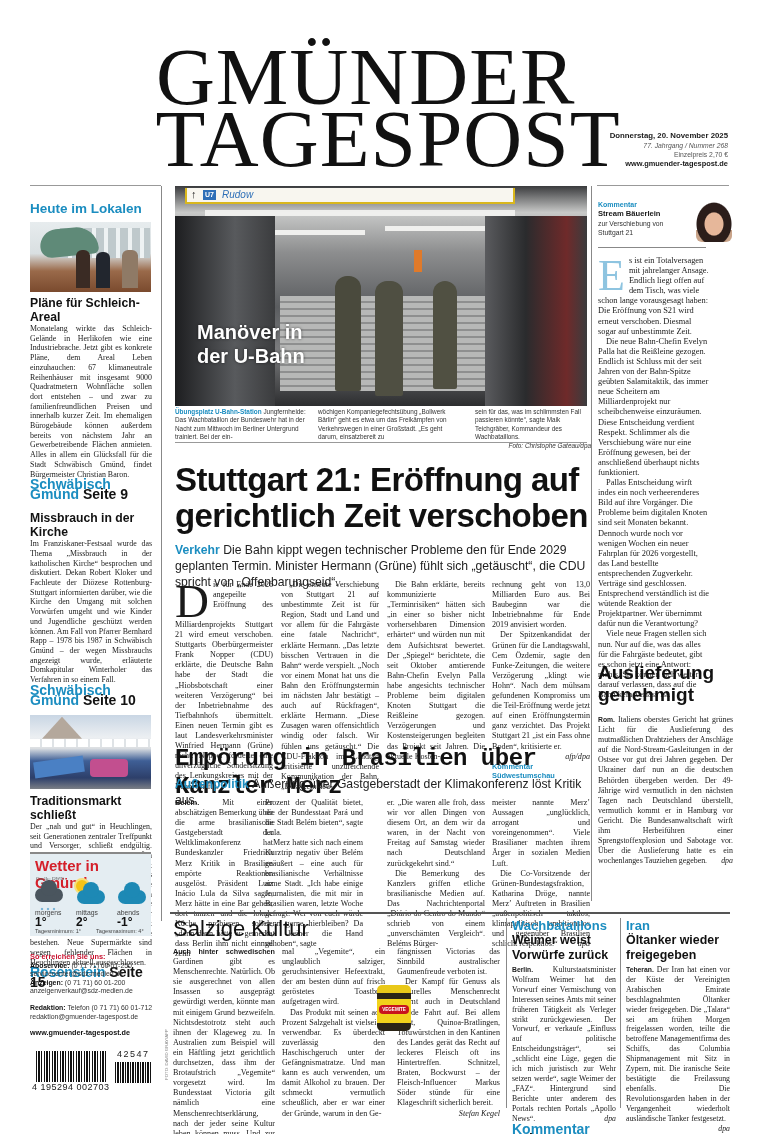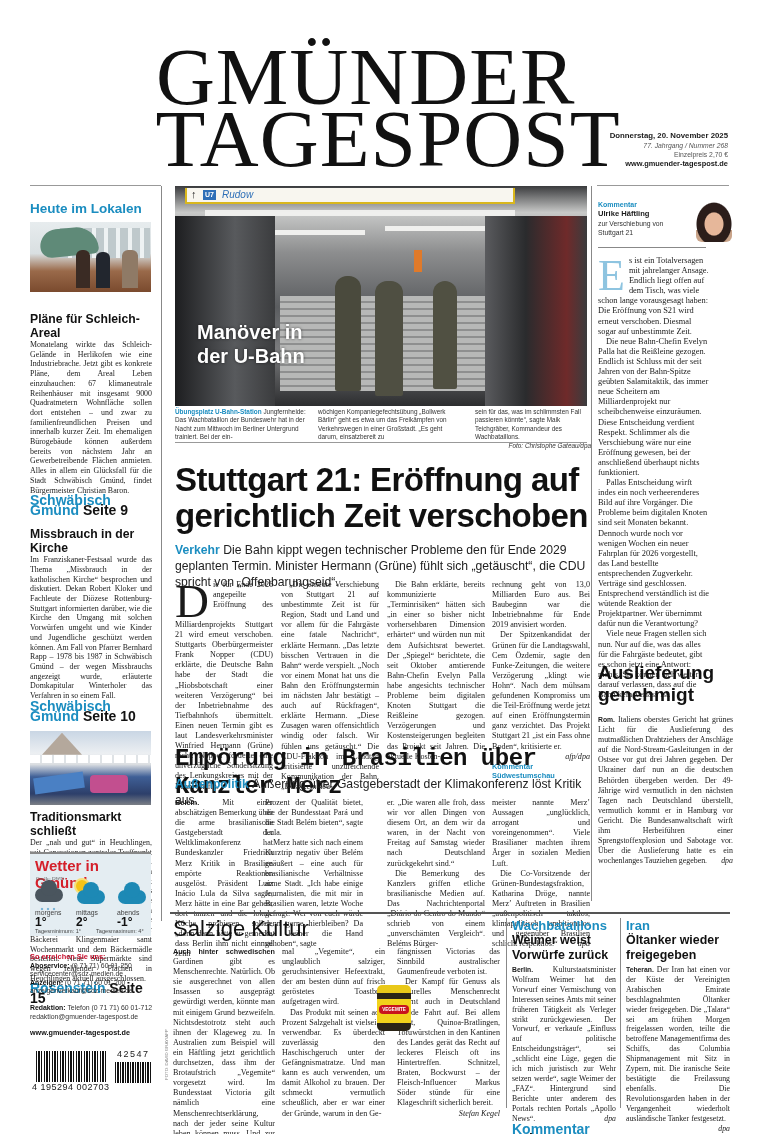--- a/index.html
+++ b/index.html
@@ -67,21 +67,21 @@
   <div class="sans" style="font-weight:bold;font-size:13.5px;color:#1b8dc0;margin-top:10px;line-height:18px">Heute im Lokalen</div>
 
   <div style="position:relative;margin-top:4px;width:121px;height:70px;overflow:hidden;background:linear-gradient(180deg,#e7ecee 0%,#d9dfe1 45%,#9a6a4a 70%,#7a4a2e 100%)">
     <div style="position:absolute;left:30px;top:6px;width:90px;height:30px;background:repeating-linear-gradient(90deg,#bfc9cc 0 8px,#eef2f3 8px 12px)"></div>
     <div style="position:absolute;left:10px;top:6px;width:58px;height:28px;background:#5f8a78;border-radius:30px 40px 10px 20px;transform:rotate(-6deg)"></div>
     <div style="position:absolute;left:46px;top:28px;width:14px;height:38px;background:#3a2b24;border-radius:6px 6px 0 0"></div>
     <div style="position:absolute;left:66px;top:30px;width:14px;height:36px;background:#22262e;border-radius:6px 6px 0 0"></div>
     <div style="position:absolute;left:92px;top:28px;width:16px;height:38px;background:#8f7a66;border-radius:6px 6px 0 0"></div>
   </div>
 
-  <div class="lh" style="margin-top:20px">Pläne für Schleich-Areal</div>
+  <div class="lh" style="margin-top:4px">Pläne für Schleich-Areal</div>
   <div class="body" style="font-size:7.9px;line-height:9.7px">Monatelang wirkte das Schleich-Gelände in Herlikofen wie eine Industriebrache. Jetzt gibt es konkrete Pläne, dem Areal Leben einzuhauchen: 67 klimaneutrale Reihenhäuser mit insgesamt 9000 Quadratmetern Wohnfläche sollen dort entstehen – und zwar zu familienfreundlichen Preisen und innerhalb kurzer Zeit. Im ehemaligen Bürogebäude können außerdem bereits von nächstem Jahr an Gewerbetreibende Flächen anmieten. Alles in allem ein Glücksfall für die Stadt Schwäbisch Gmünd, findet Bürgermeister Christian Baron.</div>
   <div class="ref"><span class="r1">Schwäbisch Gmünd</span> <span class="r2">Seite 9</span></div>
 
   <div class="lh" style="margin-top:12px">Missbrauch in der Kirche</div>
   <div class="body" style="font-size:7.9px;line-height:9.7px">Im Franziskaner-Festsaal wurde das Thema „Missbrauch in der katholischen Kirche“ besprochen und diskutiert. Dekan Robert Kloker und Fachleute der Diözese Rottenburg-Stuttgart informierten darüber, wie die Kirche den Umgang mit solchen Vorwürfen umgeht und wie Kinder und Jugendliche geschützt werden können. Am Fall von Pfarrer Bernhard Rapp – 1978 bis 1987 in Schwäbisch Gmünd – der wegen Missbrauchs angezeigt wurde, erläuterte Domkapitular Winterholer das Verfahren in so einem Fall.</div>
   <div class="ref"><span class="r1">Schwäbisch Gmünd</span> <span class="r2">Seite 10</span></div>
 
   <div style="position:relative;margin-top:10px;width:121px;height:74px;overflow:hidden;background:linear-gradient(180deg,#c9d6e4 0%,#eceff2 30%,#dcdfe2 45%,#3f5f96 62%,#2d3f6a 85%,#7b7f86 100%)">
     <div style="position:absolute;left:12px;top:2px;width:40px;height:22px;background:#b4a89c;clip-path:polygon(0 100%,50% 0,100% 100%)"></div>
     <div style="position:absolute;left:0;top:24px;width:121px;height:8px;background:repeating-linear-gradient(90deg,#fff 0 10px,#dfe3e6 10px 12px)"></div>
@@ -152,21 +152,21 @@
 <div class="abs cap" style="left:175px;top:408px;width:412px;height:30px">
   <div class="abs" style="left:0;top:0;width:135px"><b>Übungsplatz U-Bahn-Station</b> <span>Jungfernheide: Das Wachbataillon der Bundeswehr hat in der Nacht zum Mittwoch im Berliner Untergrund trainiert. Bei der ein-</span></div>
   <div class="abs" style="left:143px;top:0;width:135px">wöchigen Kompaniegefechtsübung „Bollwerk Bärlin“ geht es etwa um das Freikämpfen von Verkehrswegen in einer Großstadt. „Es geht darum, einsatzbereit zu</div>
   <div class="abs" style="left:300px;top:0;width:116px"><span>sein für das, was im schlimmsten Fall passieren könnte“, sagte Maik Teichgräber, Kommandeur des Wachbataillons.</span> <i style="float:right">Foto: Christophe Gateau/dpa</i></div>
 </div>
 <div class="hr" style="left:175px;top:442px;width:412px;background:#999"></div>
 
 <div class="vr" style="left:591px;top:186px;height:715px"></div>
 <div class="abs" style="left:598px;top:200px;width:135px">
   <div class="sans" style="font-size:7px;font-weight:bold;color:#1b8dc0;line-height:9px">Kommentar</div>
-  <div class="sans" style="font-size:7.6px;font-weight:bold;line-height:10px">Ulrike Häftling</div>
+  <div class="sans" style="font-size:7.6px;font-weight:bold;line-height:10px">Stream Bäuerlein</div>
   <div class="sans" style="font-size:6.8px;line-height:9px;width:75px;color:#333">zur Verschiebung von Stuttgart 21</div>
   <div style="position:absolute;left:98px;top:2px;width:36px;height:40px;border-radius:18px 18px 6px 6px;background:radial-gradient(ellipse at 50% 55%,#e6b79a 0 9px,#2b1d1a 10px 17px,transparent 18px),linear-gradient(180deg,#fff 70%,#c9a48a 70%)"></div>
   <div style="height:1px;background:#888;margin-top:10px;width:108px"></div>
   <div class="body" style="margin-top:8px;font-size:8.4px;line-height:10.1px;text-align:left;width:112px">
     <p class="ni"><span class="dropcap-blue">E</span><span>s ist ein Totalversagen mit jahrelanger Ansage. Endlich liegt offen auf dem Tisch, was viele schon lange vorausgesagt haben: Die Eröffnung von S21 wird erneut verschoben. Diesmal sogar auf unbestimmte Zeit.</span></p>
     <p>Die neue Bahn-Chefin Evelyn Palla hat die Reißleine gezogen. Endlich ist Schluss mit der seit Jahren von der Bahn-Spitze geübten Salamitaktik, das immer neue Scheitern am Milliardenprojekt nur scheibchenweise einzuräumen. Diese Entscheidung verdient Respekt. Schlimmer als die Verschiebung wäre nur eine Eröffnung gewesen, bei der anschließend überhaupt nichts funktioniert.</p>
     <p>Pallas Entscheidung wirft indes ein noch verheerenderes Bild auf ihre Vorgänger. Die Probleme beim digitalen Knoten sind seit Monaten bekannt. Dennoch wurde noch vor wenigen Wochen ein neuer Fahrplan für 2026 vorgestellt, das Land bestellte entsprechenden Zugverkehr. Verträge sind geschlossen. Entsprechend verständlich ist die wütende Reaktion der Projektpartner. Wer übernimmt dafür nun die Verantwortung?</p>
     <p>Viele neue Fragen stellen sich nun. Nur auf die, was das alles für die Fahrgäste bedeutet, gibt es schon jetzt eine Antwort: nichts. Sie können sich weiter darauf verlassen, dass auf die Bahn kein Verlass ist.</p>
   </div>
 </div>

